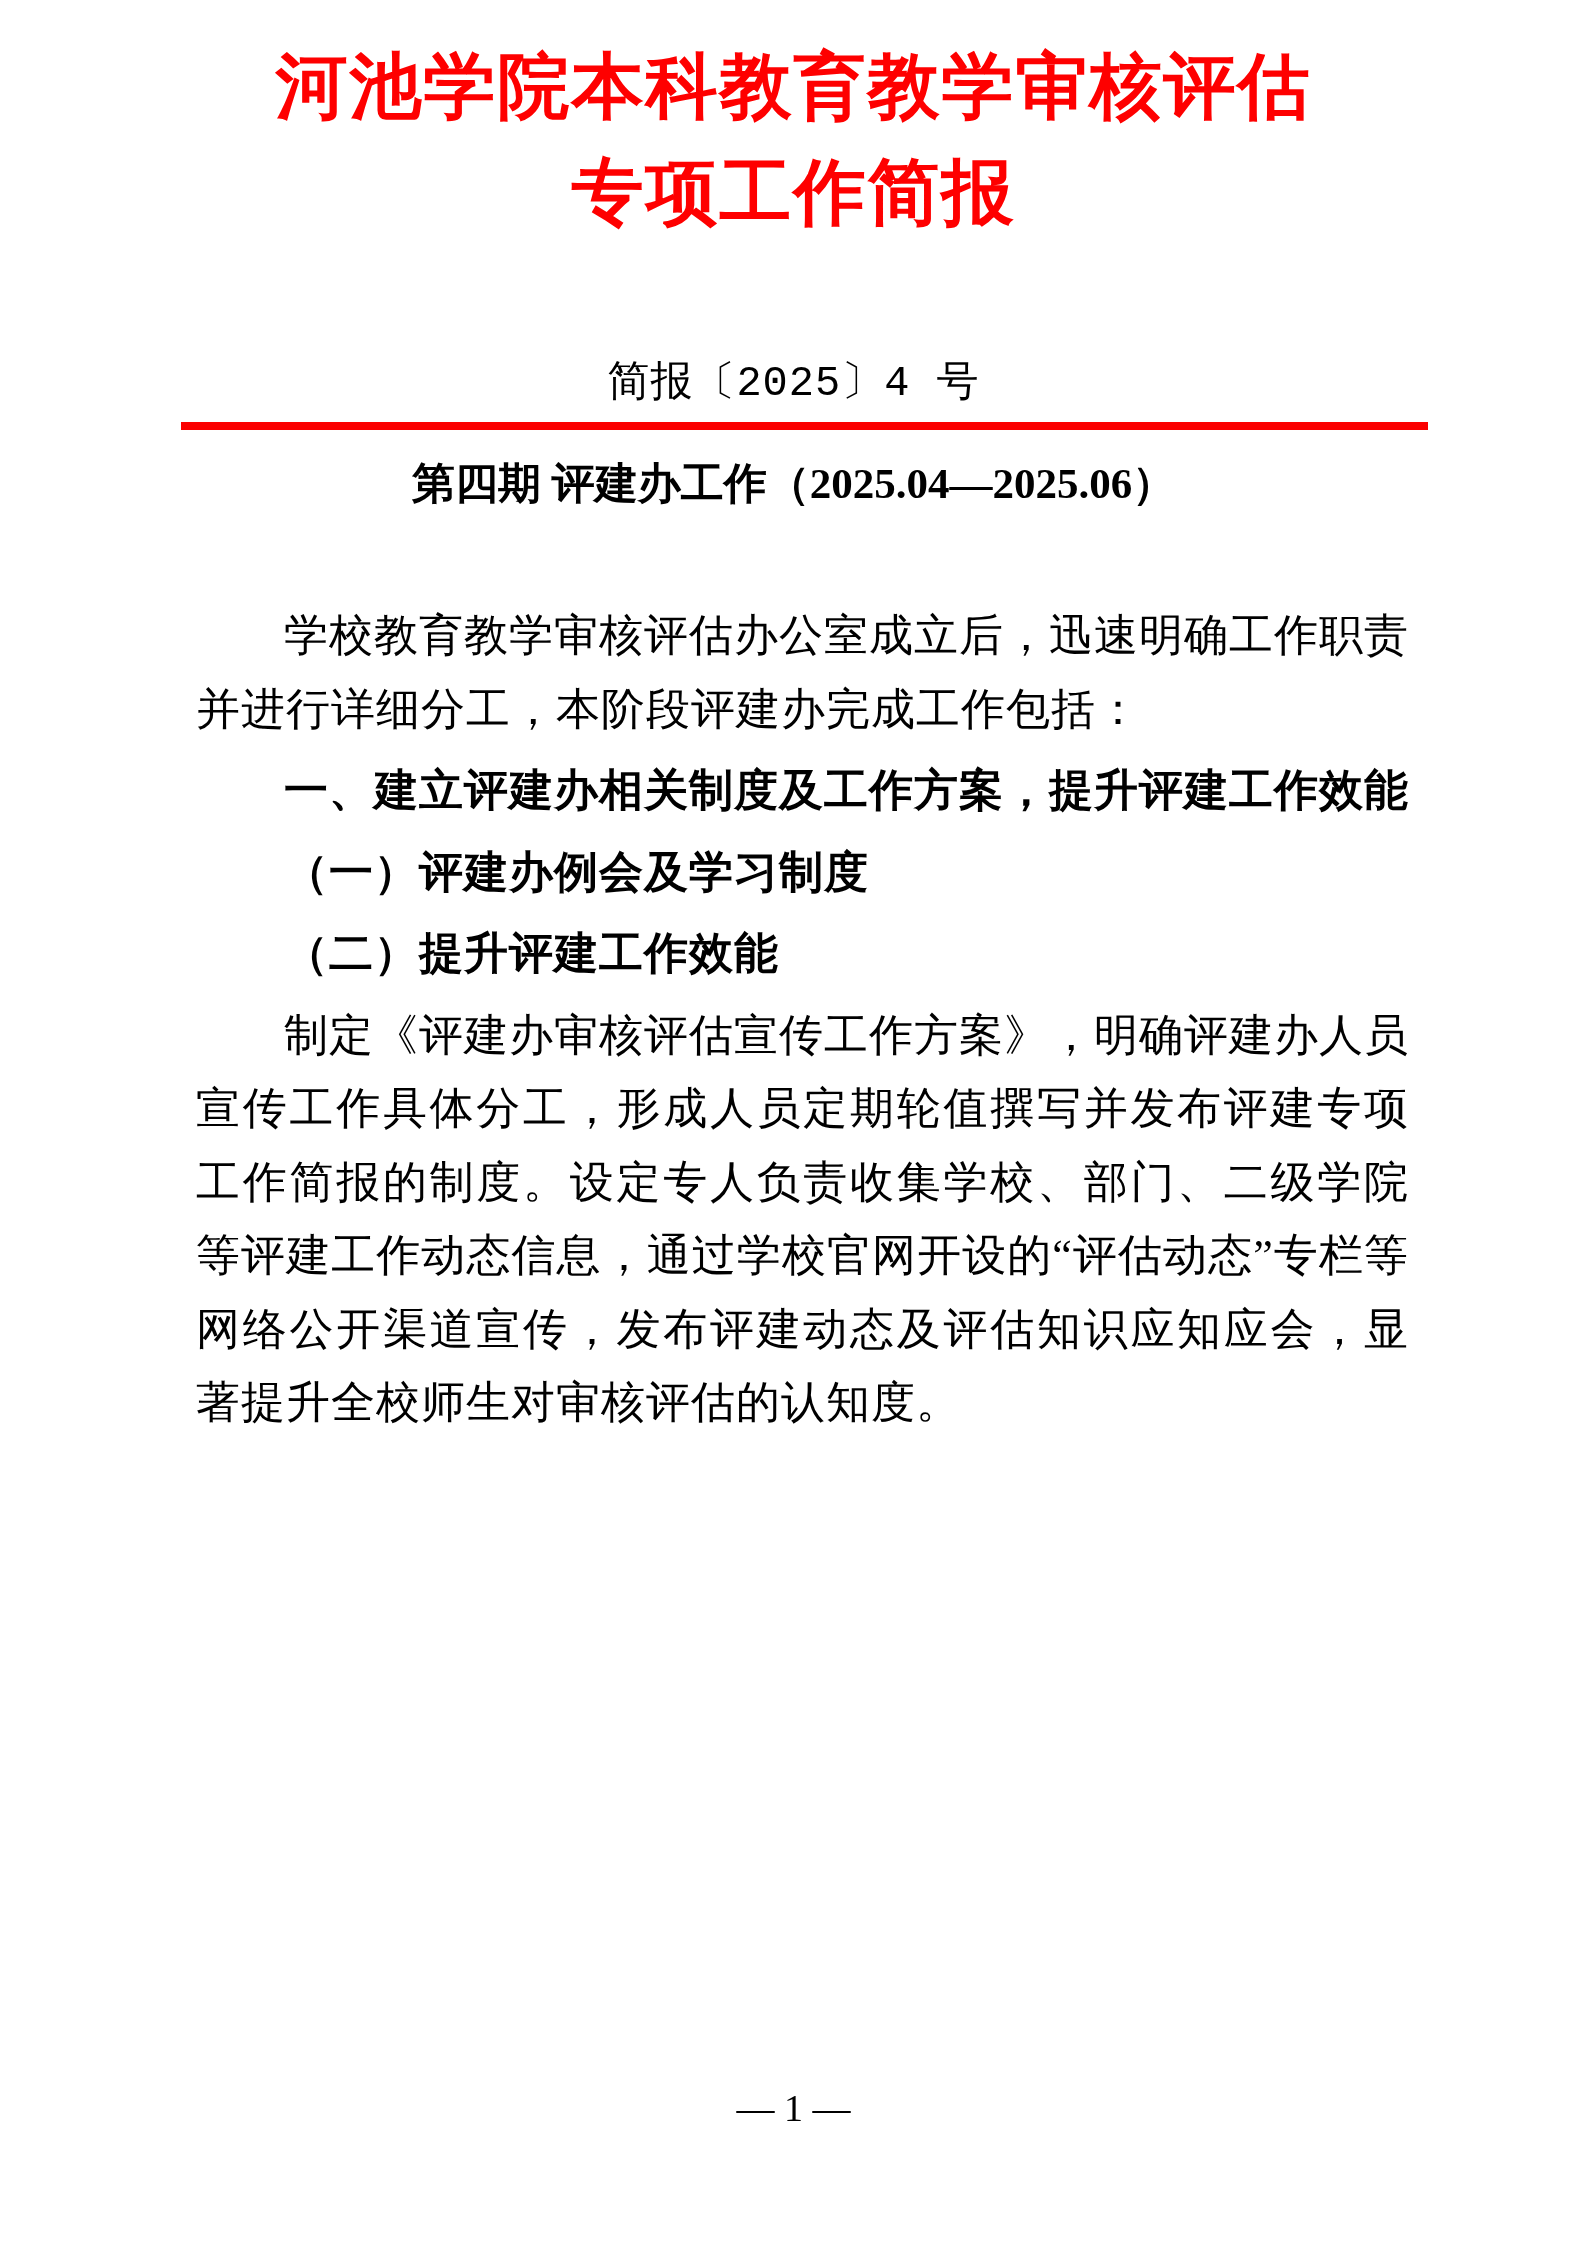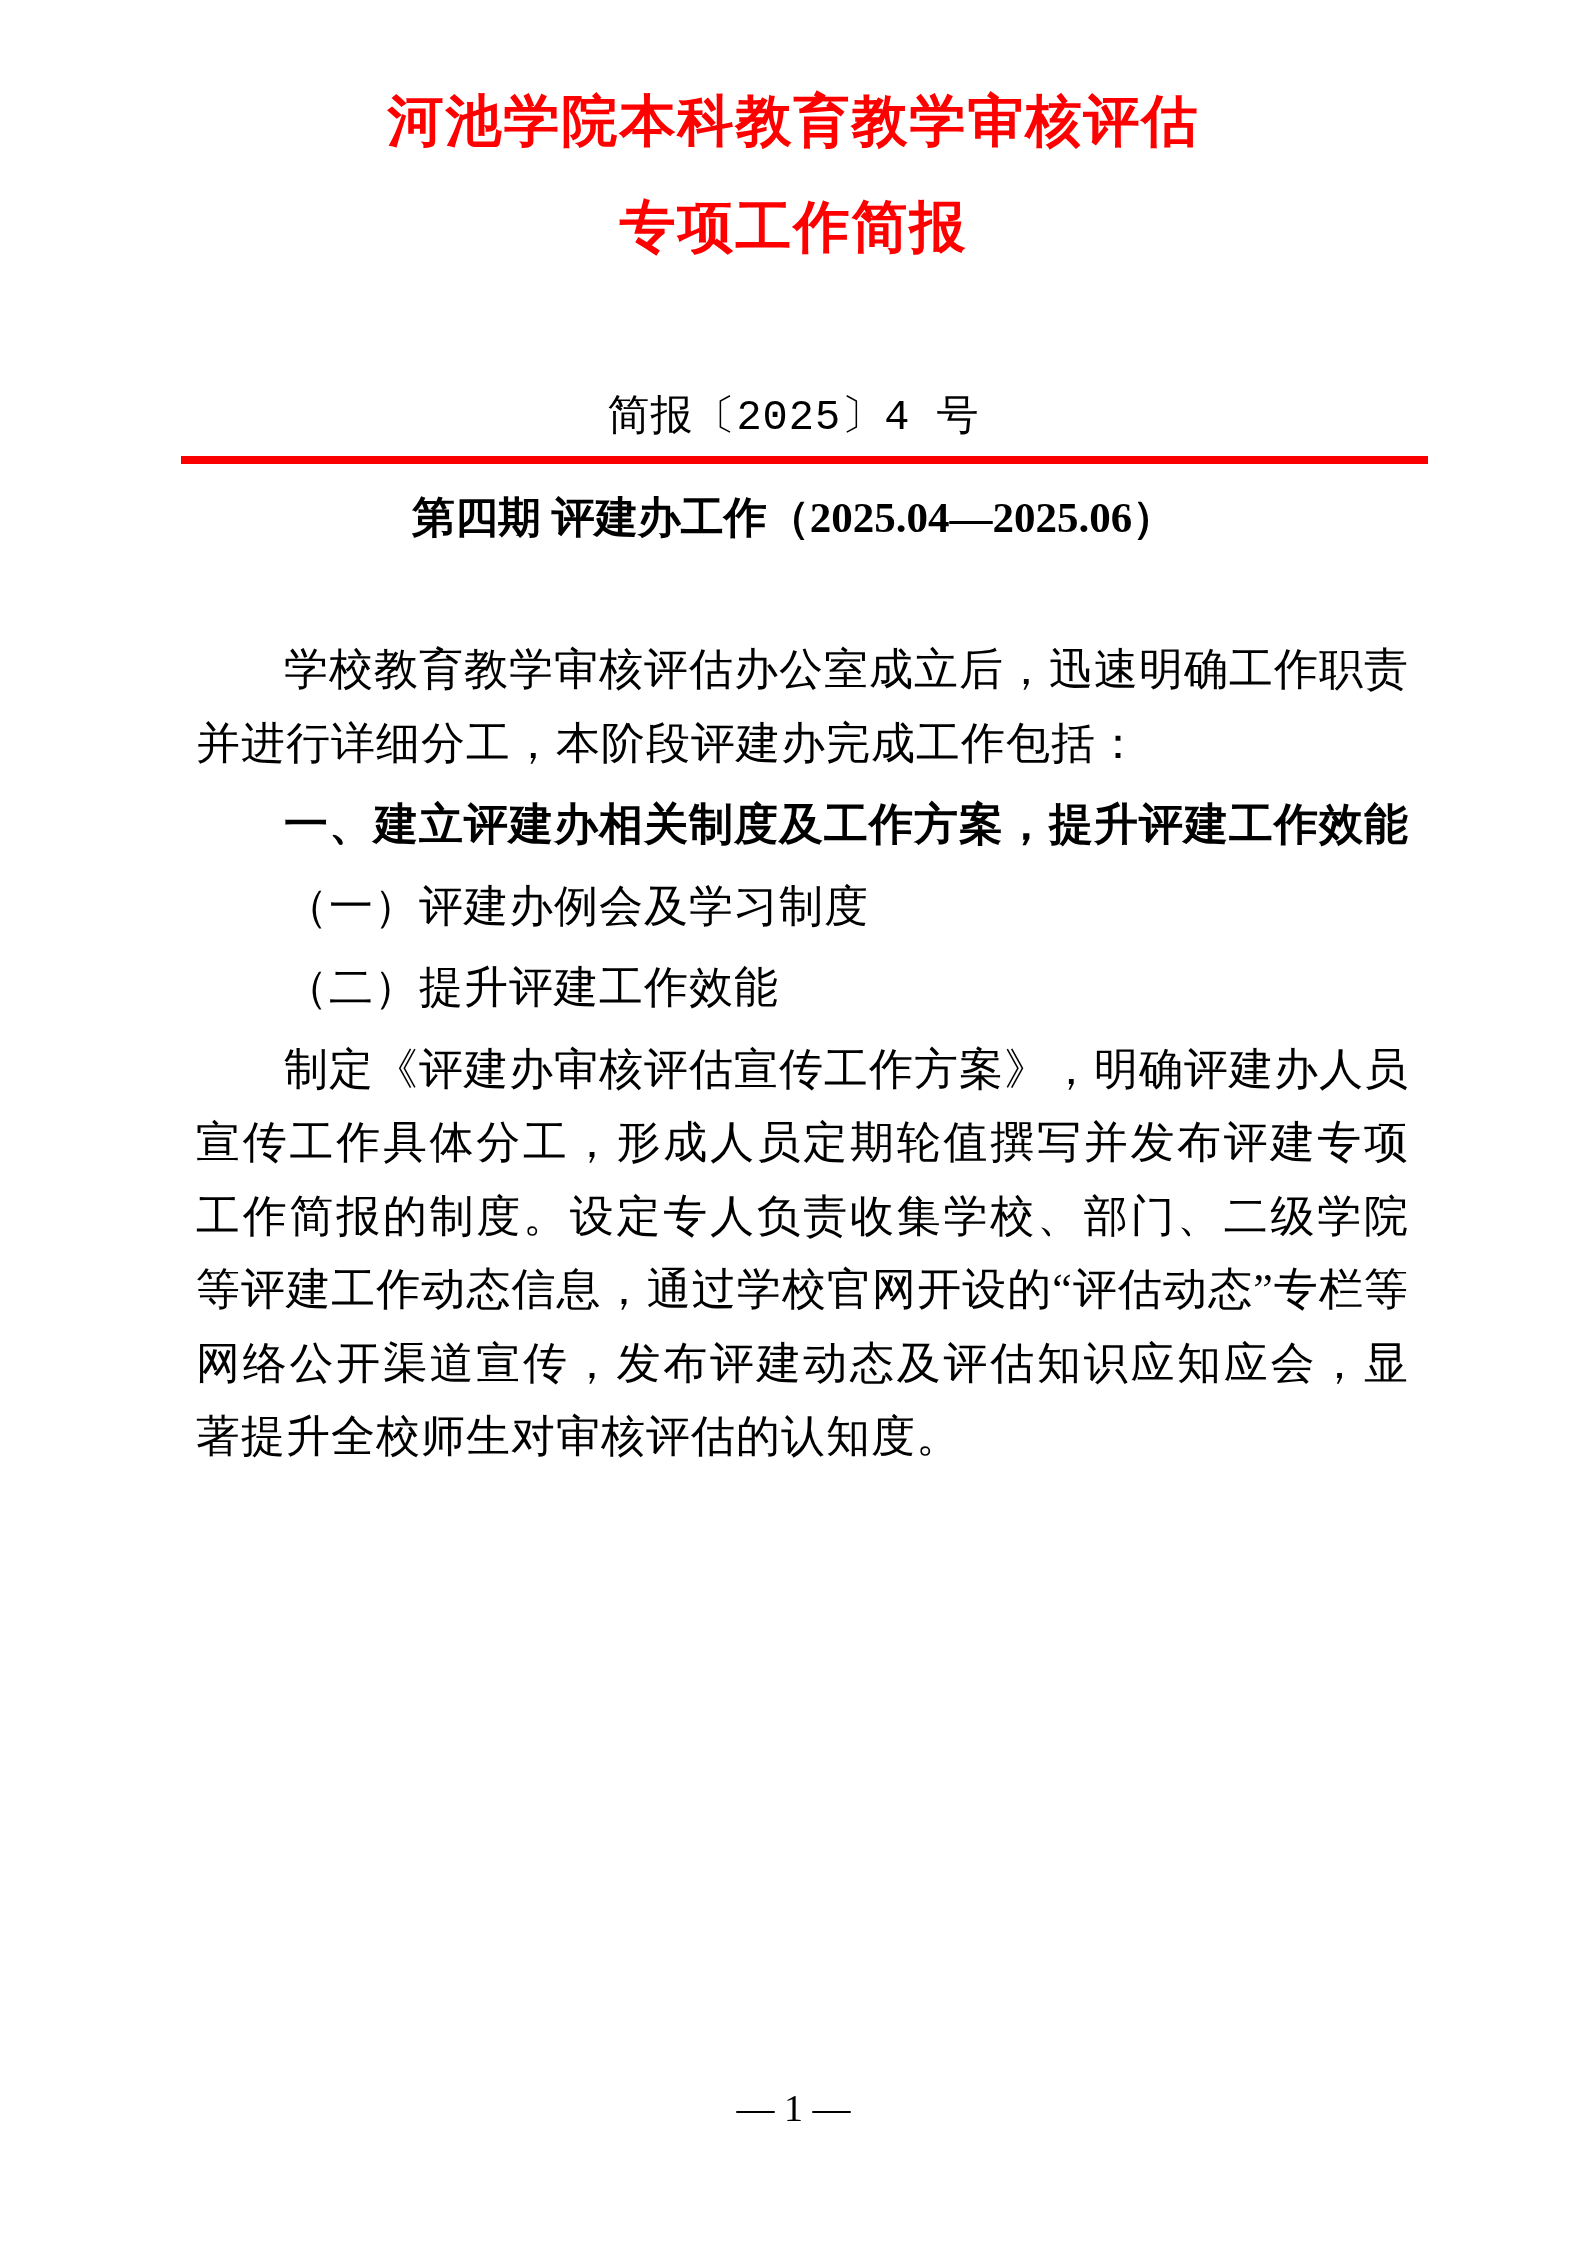--- a/index.html
+++ b/index.html
@@ -7,25 +7,25 @@
   body {
     width: 1587px;
     height: 2245px;
     background: #ffffff;
     color: #000000;
     font-family: "Liberation Serif", serif;
     position: relative;
     overflow: hidden;
   }
   .doc-title {
-    padding-top: 68px;
+    padding-top: 34px;
     text-align: center;
     color: #fe0000;
     font-weight: bold;
-    font-size: 56px;
+    font-size: 72px;
     line-height: 106px;
     letter-spacing: 2px;
   }
   .doc-number {
     margin-top: 112px;
     text-align: center;
     font-size: 42px;
     line-height: 52px;
     letter-spacing: 1px;
     font-family: Liberation Mono, monospace;
@@ -46,21 +46,21 @@
   .content {
     margin: 89px 170px 0 188px;
     width: 1229px;
     font-size: 44px;
     line-height: 73.5px;
     text-align: justify;
     letter-spacing: 1px;
   }
   .content p { margin: 8px; text-indent: 2em; }
   .section-heading { font-weight: bold; }
-  .subsection-heading { font-weight: normal; }
+  .subsection-heading { font-weight: bold; }
   .page-footer {
     position: absolute;
     top: 2086px;
     left: 0;
     width: 100%;
     text-align: center;
     font-size: 38px;
     line-height: 44px;
   }
 </style>

